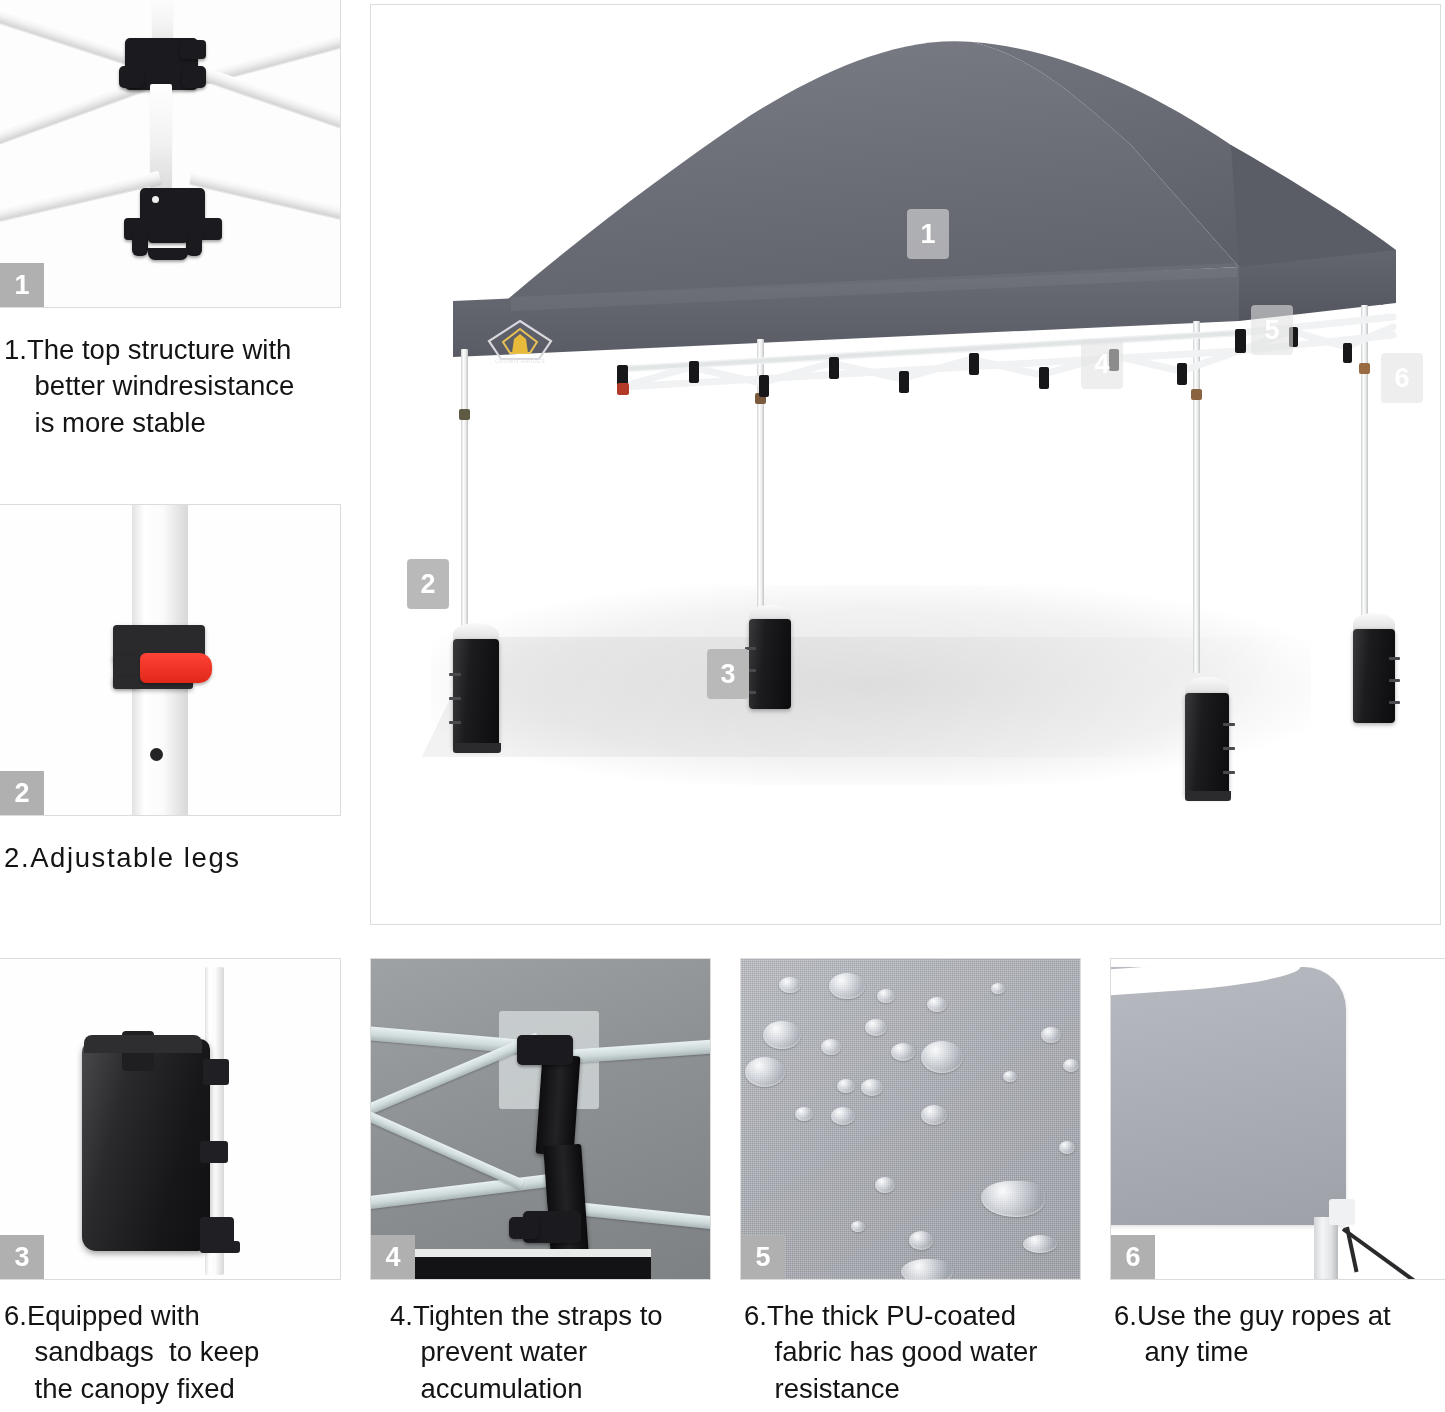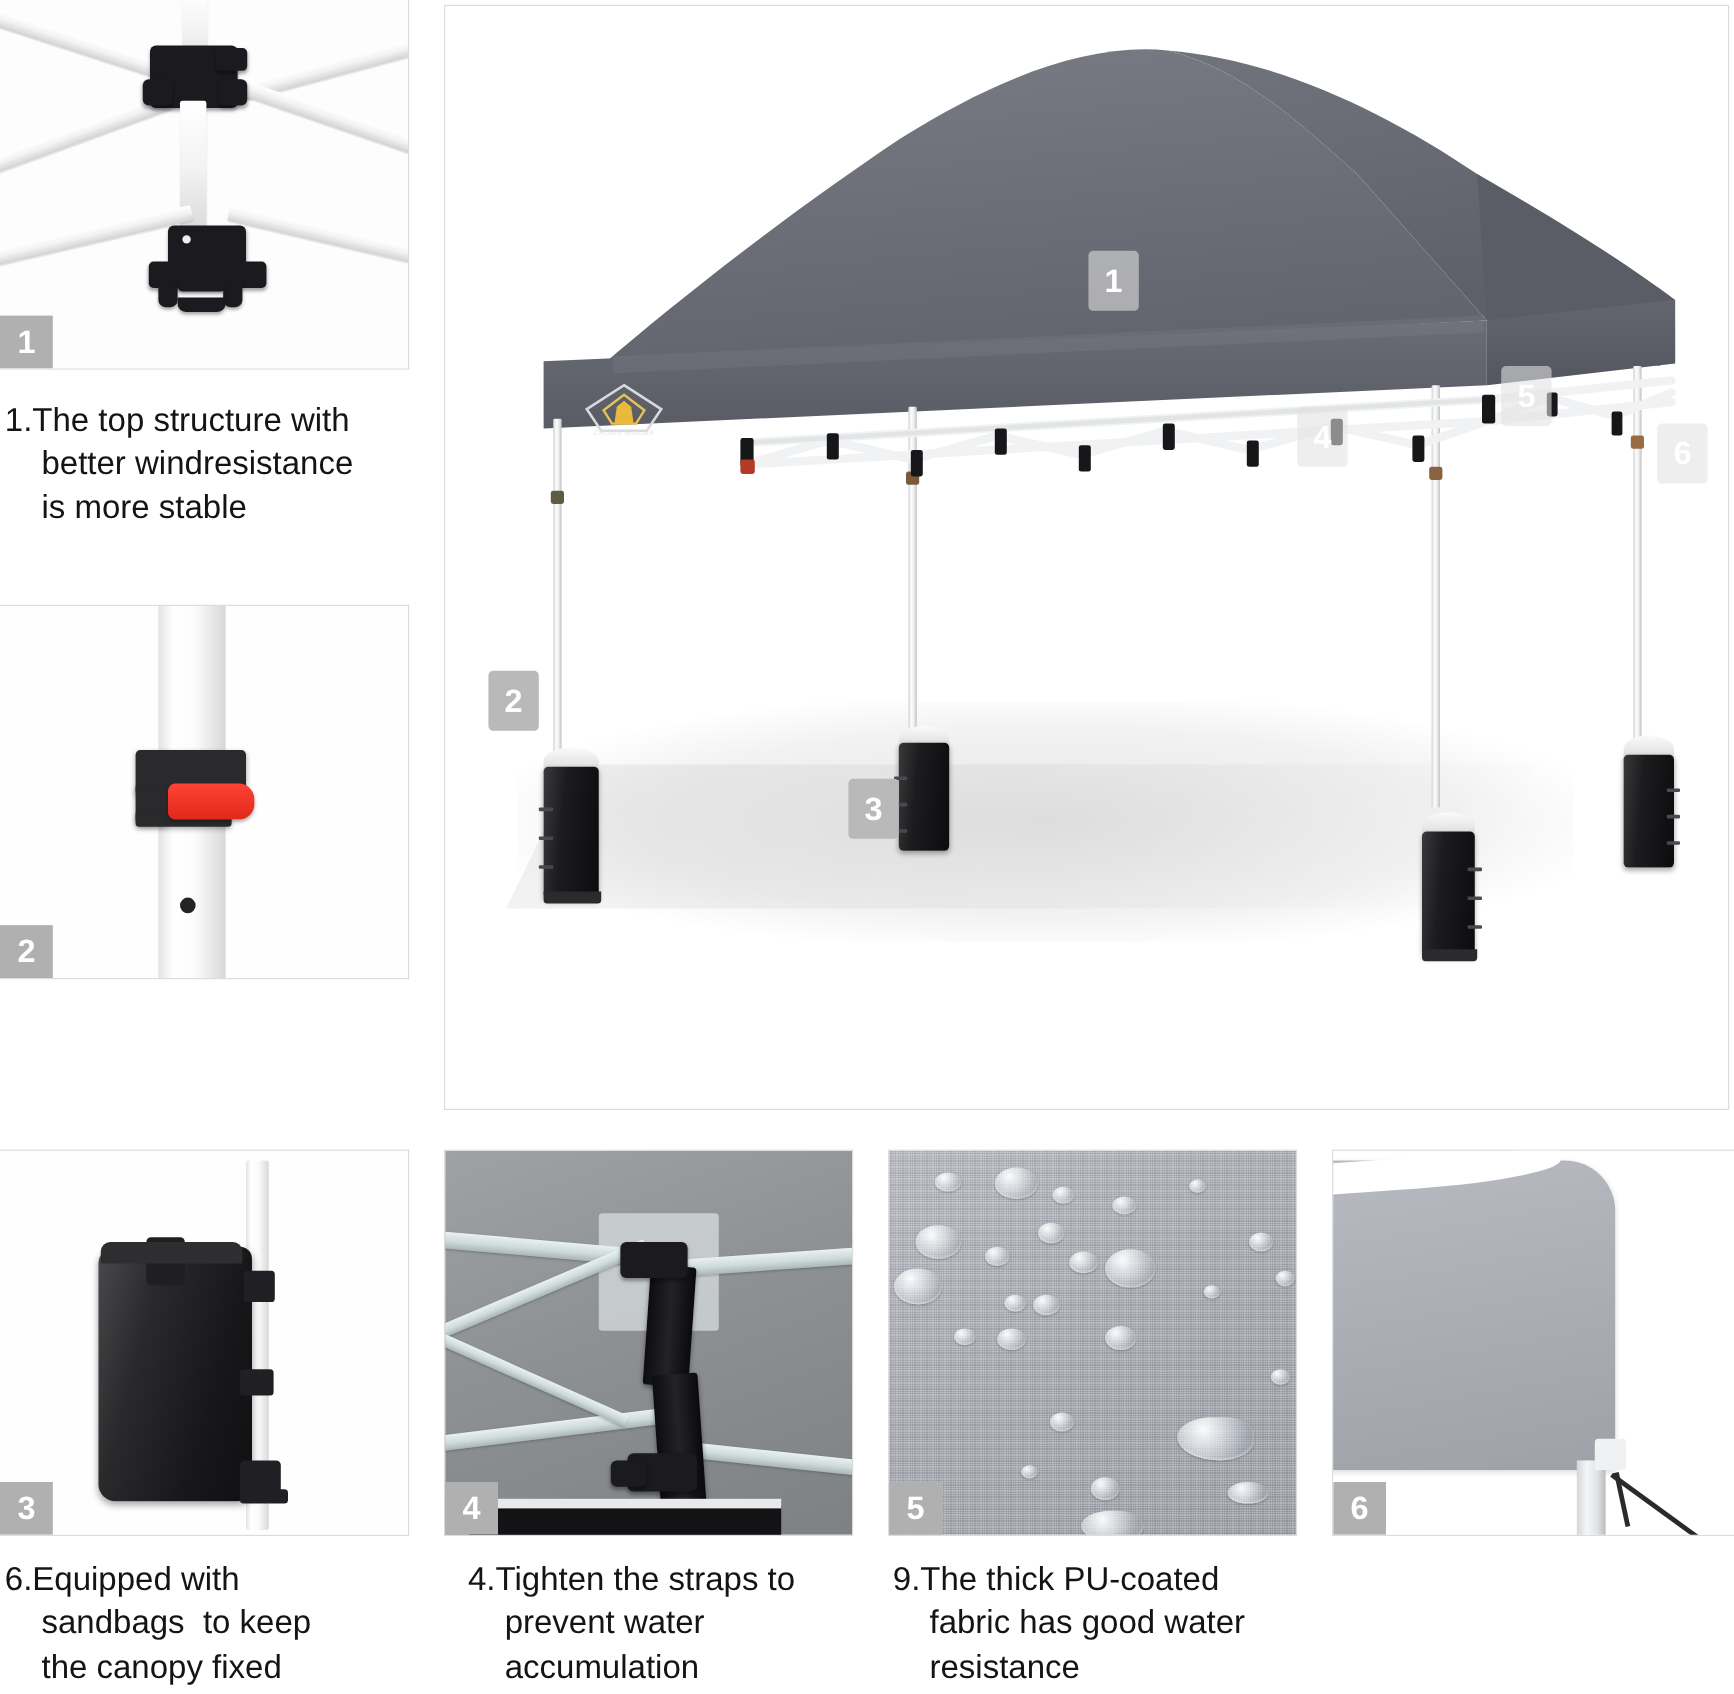--- a/index.html
+++ b/index.html
@@ -384,27 +384,30 @@
 
     <div class="ovbadge ontent" style="left:880px;top:300px;">5</div>
 
     <div class="ovbadge ontent" style="left:1010px;top:348px;">6</div>
   </div>
 
   <div class="caption" style="left:4px;top:332px;width:336px;">1.The top structure with
     better windresistance
     is more stable</div>
 
+  <div class="caption spaced" style="left:4px;top:840px;width:336px;">2.Adjustable legs</div>
 
   <div class="caption" style="left:4px;top:1298px;width:350px;">6.Equipped with
     sandbags  to keep
     the canopy fixed</div>
 
   <div class="caption" style="left:390px;top:1298px;width:350px;">4.Tighten the straps to
     prevent water
     accumulation</div>
 
-  <div class="caption" style="left:744px;top:1298px;width:360px;">9.The thick PU-coated
+  <div class="caption" style="left:744px;top:1298px;width:360px;">6.The thick PU-coated
     fabric has good water
     resistance</div>
 
+  <div class="caption" style="left:1114px;top:1298px;width:330px;">6.Use the guy ropes at
+    any time</div>
 
 </div>
 
 </body></html>

